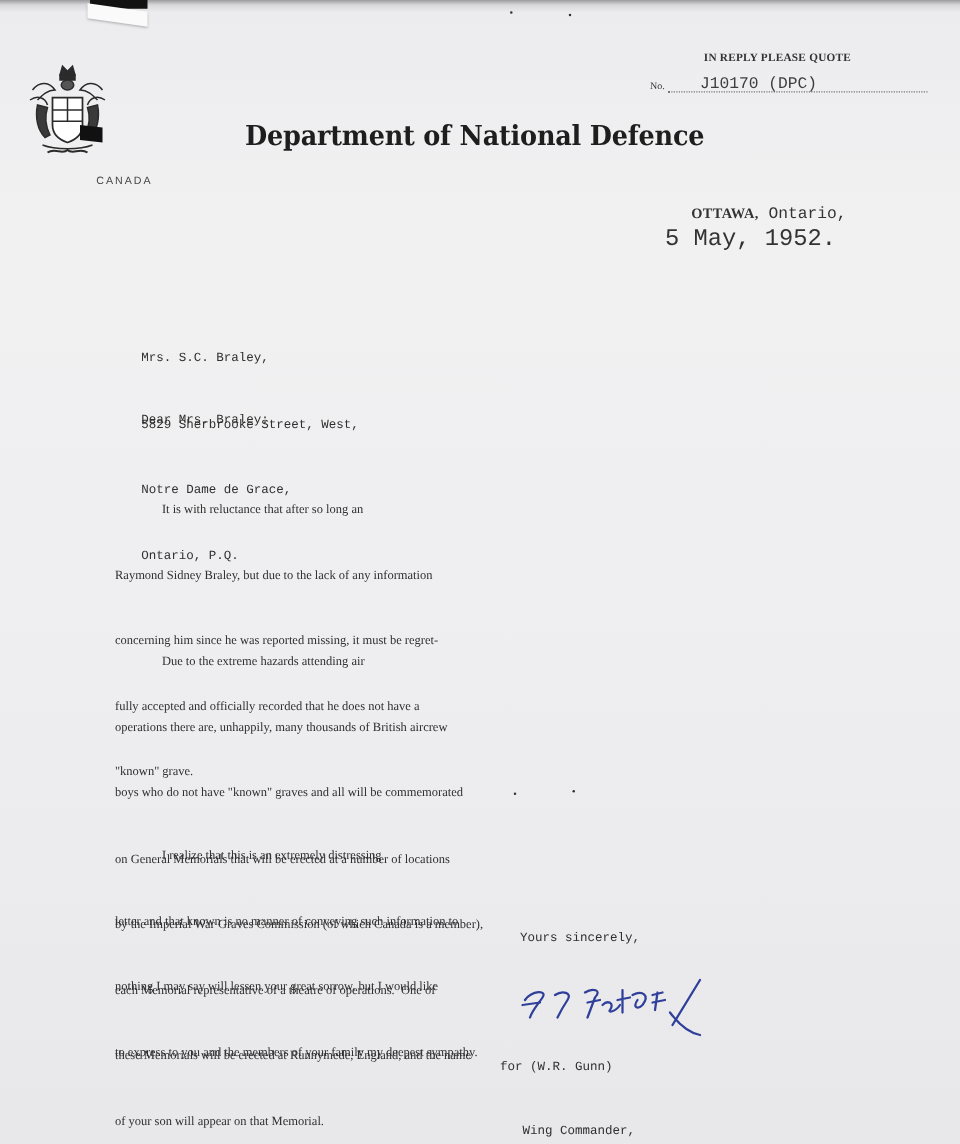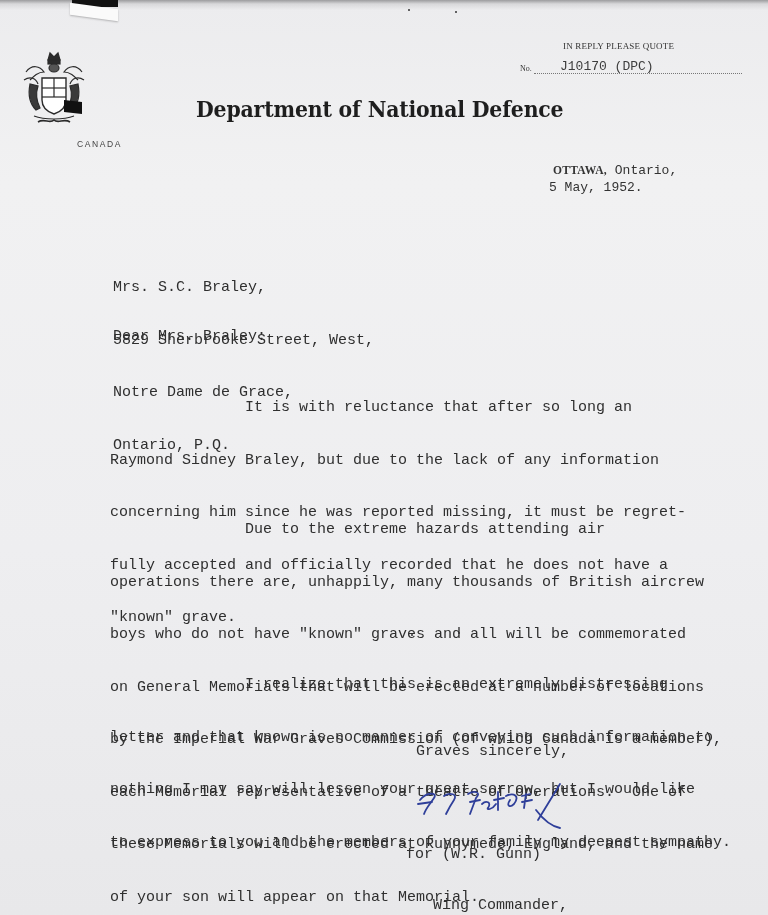--- a/index.html
+++ b/index.html
@@ -66,21 +66,21 @@
       font-size: 22px;
       letter-spacing: -0.2px;
       color: #1e1e1e;
       transform: scaleX(0.93);
       transform-origin: left center;
     }
     .reply-label {
       position: absolute;
       left: 563px; top: 41px;
       font-family: "Liberation Serif", serif;
-      font-weight: normal;
+      font-weight: bold;
       font-size: 9px;
       letter-spacing: .2px;
       color: #333;
     }
     .ref-row {
       position: absolute;
       left: 520px; top: 59px;
       width: 222px;
       height: 16px;
     }
@@ -112,42 +112,43 @@
     }
     .place .city {
       font-family: "Liberation Serif", serif;
       font-weight: bold;
       font-size: 11.5px;
       letter-spacing: .3px;
       margin-left: 16px;
     }
     .date {
       position: absolute;
-      left: 549px; top: 180px;
-      font-size: 13px;
+      left: 532px; top: 180px;
+      font-size: 19px;
       color: #333;
       text-align: center;
     }
     .typed {
-      font-size: 15px;
+      font-size: 10px;
       line-height: 17.5px;
       color: #2f2f2f;
       white-space: pre;
     }
     .address {
       position: absolute;
       left: 113px; top: 244px;
     }
     .salutation {
       position: absolute;
       left: 113px; top: 328px;
     }
     .para {
       position: absolute;
-      left: 110px;
+      left: 92px;
+      font-family: Liberation Serif, serif;
     }
     .p1 { top: 364px; }
     .p2 { top: 486px; }
     .p3 { top: 641px; }
     .closing {
       position: absolute;
       left: 416px; top: 743px;
     }
     .signature {
       position: absolute;
@@ -248,21 +249,21 @@
     <div>of your son will appear on that Memorial.</div>
   </div>
 
   <div class="para p3 typed">
     <div>               I realize that this is an extremely distressing</div>
     <div>letter and that known is no manner of conveying such information to</div>
     <div>nothing I may say will lessen your great sorrow, but I would like</div>
     <div>to express to you and the members of your family my deepest sympathy.</div>
   </div>
 
-  <div class="closing typed">Graves sincerely,</div>
+  <div class="closing typed">Yours sincerely,</div>
 
   <svg class="signature" viewBox="0 0 200 60">
     <g fill="none" stroke="#2f3f9a" stroke-width="1.8" stroke-linecap="round" stroke-linejoin="round">
       <path d="M10 20 C16 12, 28 12, 24 18 C20 24, 16 28, 14 34"></path>
       <path d="M8 24 L22 22"></path>
       <path d="M34 16 C40 12, 48 14, 44 20 C40 26, 38 30, 36 34"></path>
       <path d="M58 14 C64 10, 72 12, 66 18 L60 34"></path>
       <path d="M60 22 L70 20"></path>
       <path d="M72 24 C76 20, 82 22, 78 28 C76 30, 82 30, 86 24"></path>
       <path d="M88 12 L88 30 M84 20 L94 18"></path>

